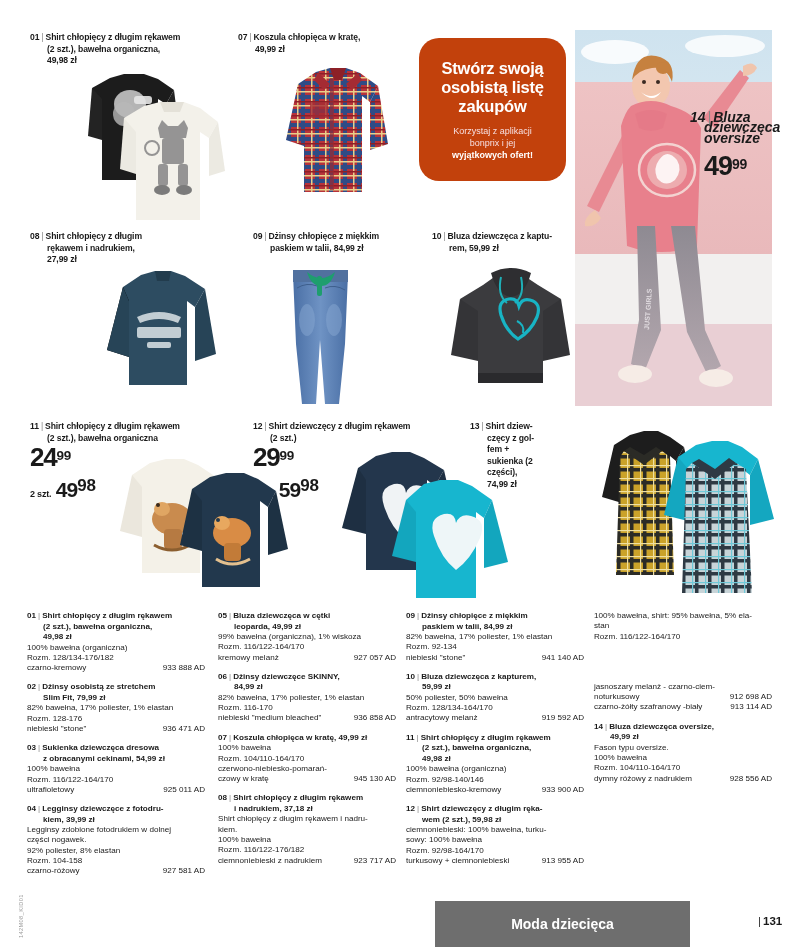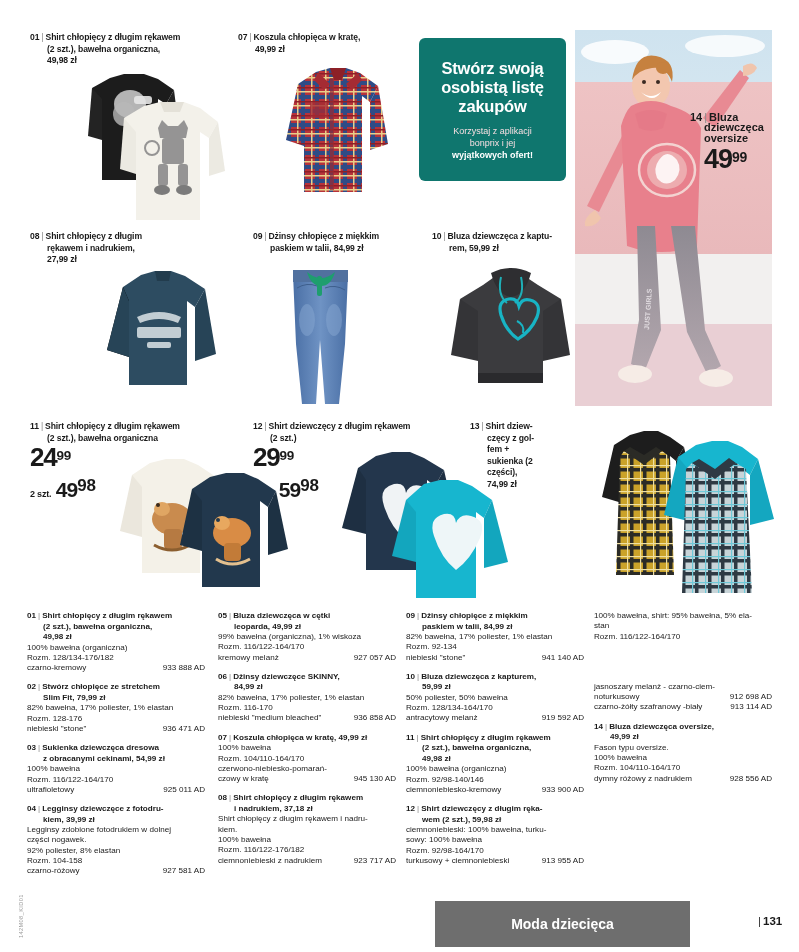--- a/index.html
+++ b/index.html
@@ -17,34 +17,34 @@
   .hdr .txt{display:inline;}
   .indent{display:block;padding-left:17px;}
 
   
   .photo{position:absolute;}
   .photo svg{display:block;width:100%;height:100%;}
 
   
   .promo{
     position:absolute;left:419px;top:38px;width:147px;height:143px;
-    background:#0f766e;border-radius:6px;color:#fff;text-align:center;
+    background:#c2410c;border-radius:20px;color:#fff;text-align:center;
     display:flex;flex-direction:column;align-items:center;justify-content:center;
     padding:6px 10px;box-sizing:border-box;
   }
   .promo-title{font-size:16.5px;font-weight:bold;line-height:19px;letter-spacing:-0.2px;}
   .promo-sub{font-size:9px;line-height:12px;margin-top:9px;color:#f7dfe2;}
   .promo-sub b{color:#ffffff;font-weight:bold;}
 
   
   .callout{position:absolute;left:690px;top:112px;width:60px;}
-  .callout .lbl{font-size:11px;font-weight:bold;line-height:10.4px;}
+  .callout .lbl{font-size:14px;font-weight:bold;line-height:10.4px;font-style:italic;}
   .callout .lbl .bar{color:#8a8a8a;font-weight:normal;padding:0 2px;}
   .callout .lbl .ind{display:block;padding-left:14px;}
-  .price-big{font-weight:bold;letter-spacing:-1px;line-height:1;margin-top:3px;padding-left:14px;}
+  .price-big{font-weight:bold;letter-spacing:-1px;line-height:1;margin-top:10px;padding-left:14px;}
   .price-big .int{font-size:27px;}
   .price-big .dec{font-size:14px;vertical-align:super;letter-spacing:-0.4px;}
 
   
   .bigprice{position:absolute;}
   .bigprice .int{font-size:26px;font-weight:bold;letter-spacing:-1.2px;}
   .bigprice .dec{font-size:13.5px;font-weight:bold;vertical-align:super;letter-spacing:-0.4px;}
   .twoprice{position:absolute;}
   .twoprice .pre{font-size:9px;font-weight:bold;letter-spacing:-0.2px;}
   .twoprice .int{font-size:21px;font-weight:bold;letter-spacing:-1px;}
@@ -400,21 +400,21 @@
         <div class="line">100% bawełna (organiczna)</div>
         <div class="line">Rozm. 128/134-176/182</div>
         <div class="artrow">
           <span class="nm">czarno-kremowy</span>
           <span class="art">933 888 AD</span>
         </div>
       </div>
 
       <div class="blk">
         <div class="title">
-          <span>02</span><span class="bar">|</span><span>Stwórz chłopięce ze stretchem</span>
+          <span>02</span><span class="bar">|</span><span>Dżinsy osobistą ze stretchem</span>
           <span class="ind">Slim Fit, 79,99 zł</span>
         </div>
         <div class="line">82% bawełna, 17% poliester, 1% elastan</div>
         <div class="line">Rozm. 128-176</div>
         <div class="artrow">
           <span class="nm">niebieski "stone"</span>
           <span class="art">936 471 AD</span>
         </div>
       </div>
 

